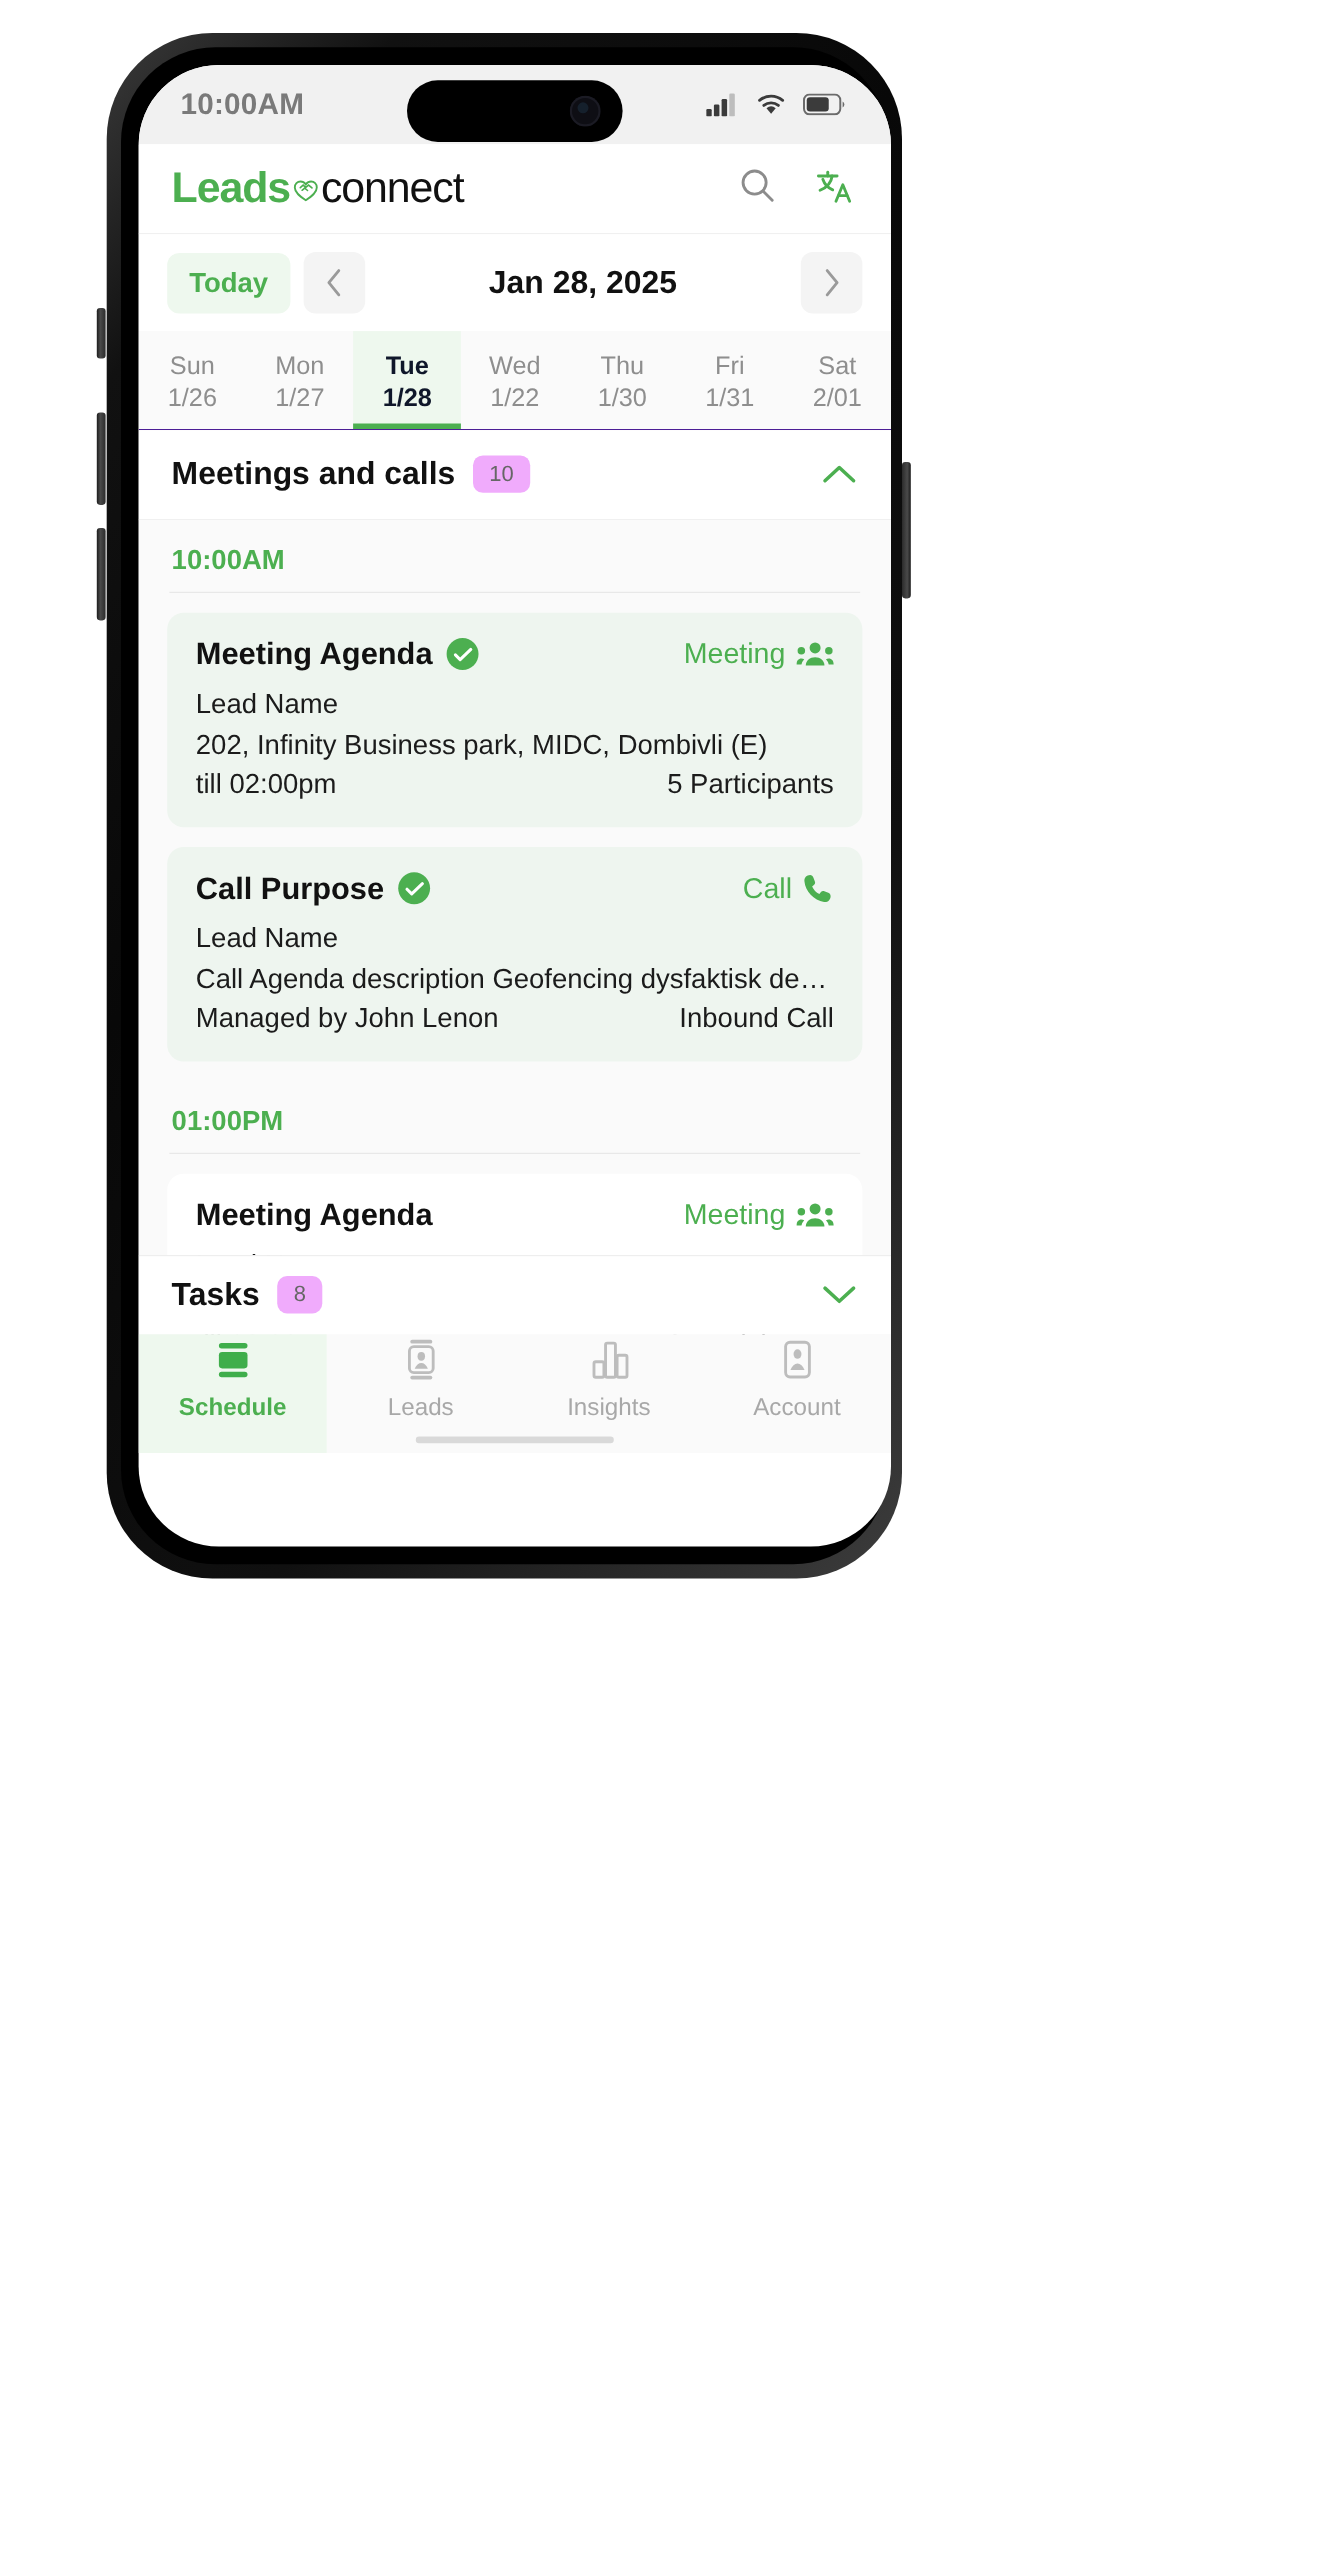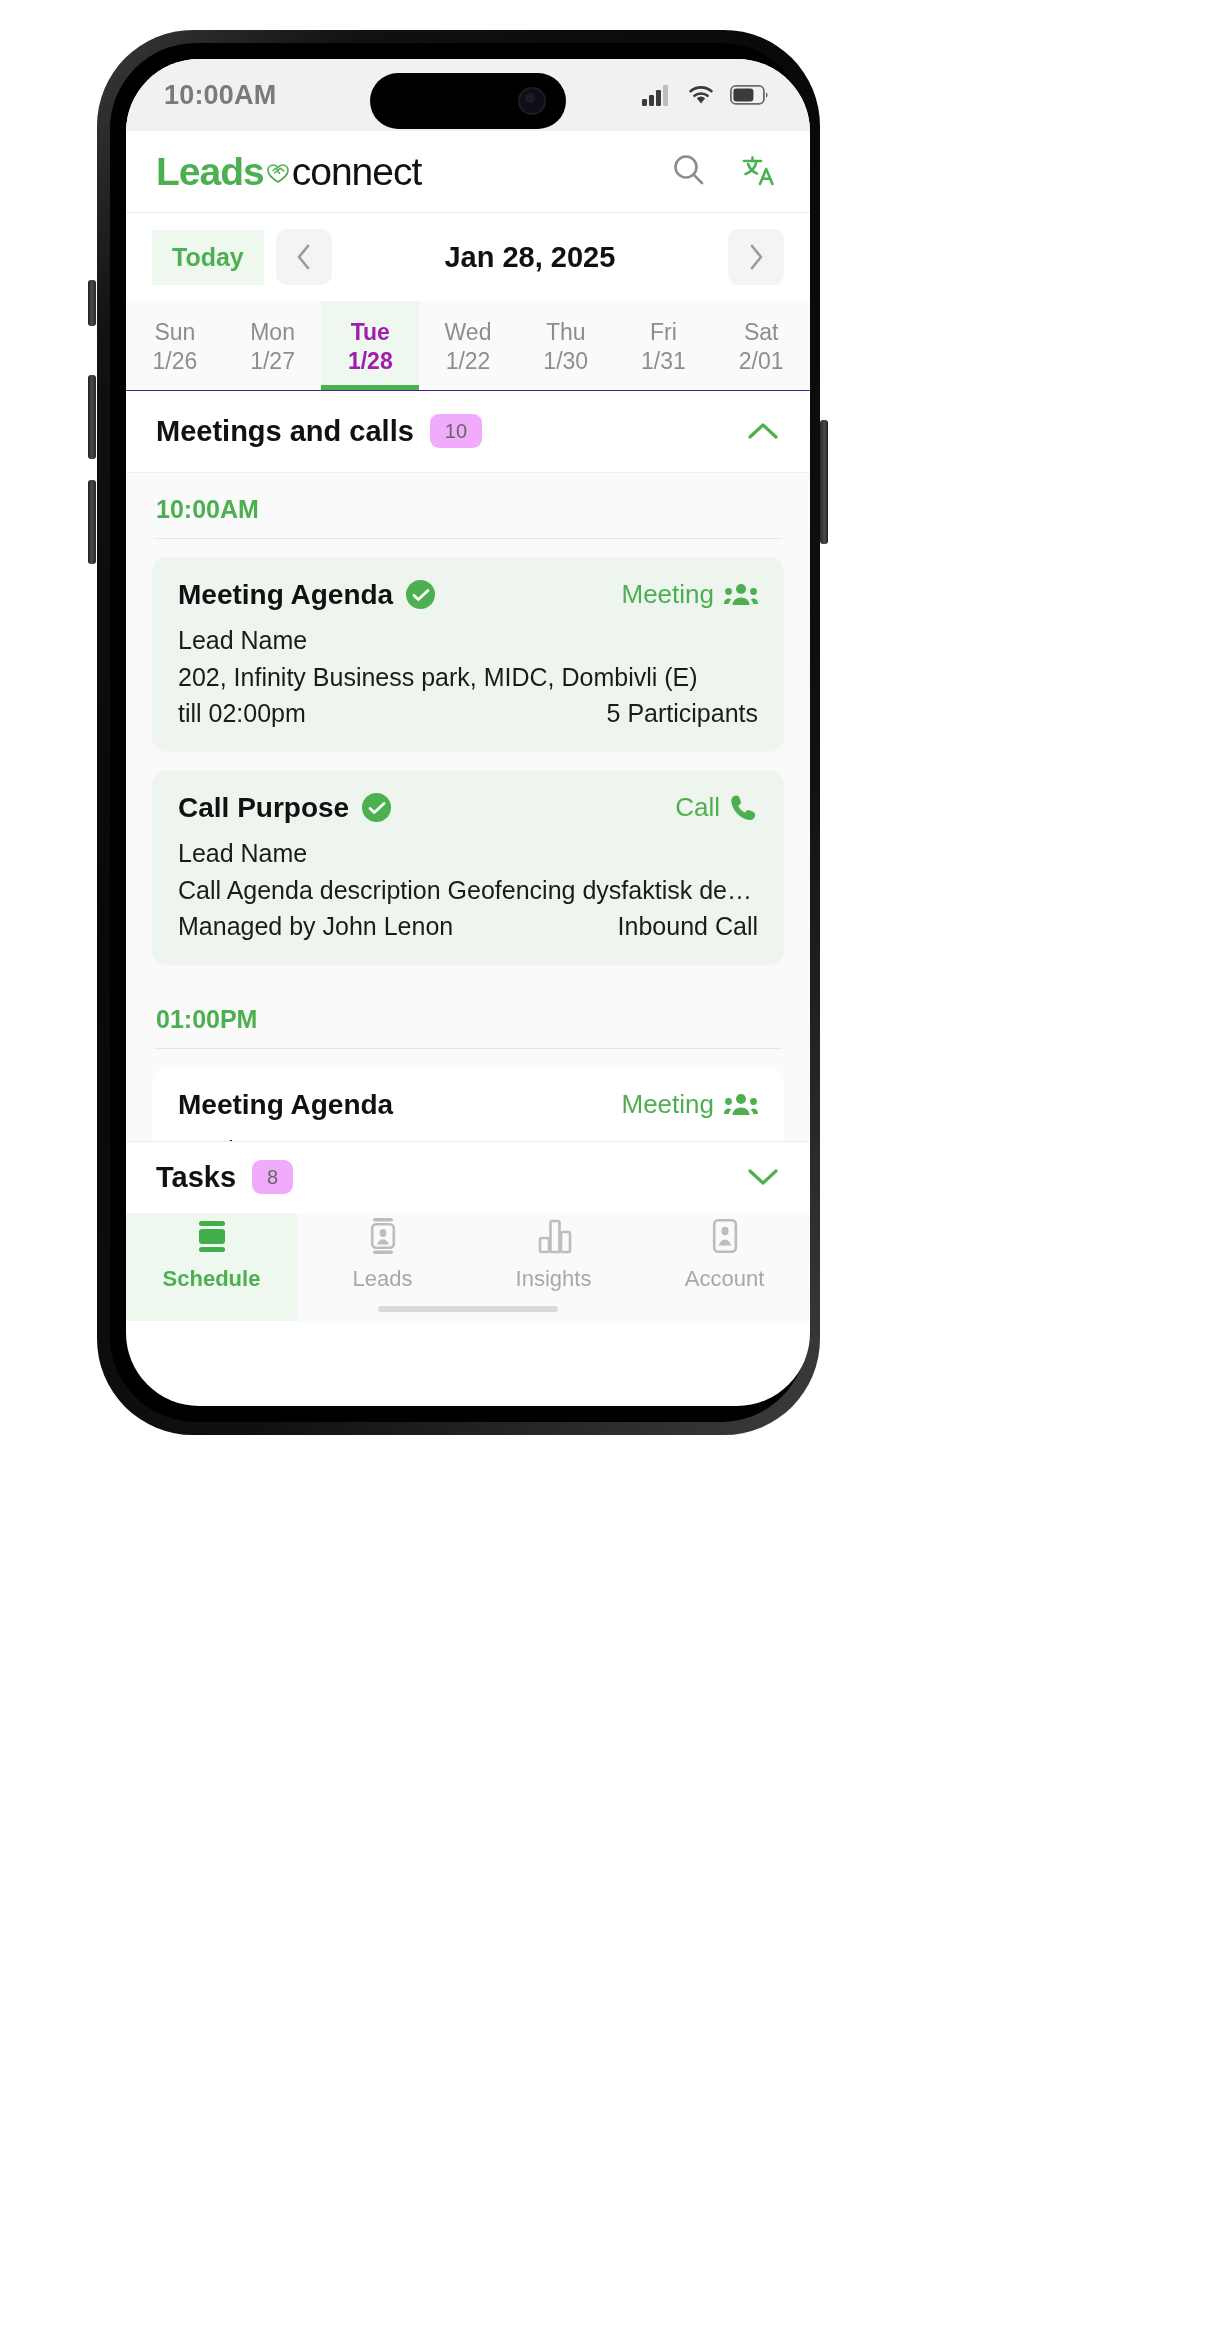--- a/index.html
+++ b/index.html
@@ -127,21 +127,21 @@
     align-items: center;
     padding: 0 26px;
     background: #fff;
     gap: 12px;
   }
   .today-btn {
     background: #eef8ee;
     color: #4caf50;
     font-size: 25px;
     font-weight: 700;
-    border-radius: 0;
+    border-radius: 11px;
     padding: 13px 20px;
     border: none;
     font-family: inherit;
     cursor: pointer;
   }
   .nav-arrow {
     width: 56px; height: 56px;
     background: #f4f4f4;
     border-radius: 11px;
     display: flex; align-items: center; justify-content: center;
@@ -176,21 +176,21 @@
     line-height: 1.25;
   }
   .day-cell .dom {
     font-size: 23px;
     color: #8e8e8e;
     display: block;
     line-height: 1.25;
   }
   .day-cell.active { background: #eef8ee; }
   .day-cell.active .dow,
-  .day-cell.active .dom { color: #a21caf; font-weight: 700; }
+  .day-cell.active .dom { color: #0f172a; font-weight: 700; }
   .day-cell.active::after {
     content: "";
     position: absolute;
     left: 0; right: 0; bottom: 0;
     height: 5px;
     background: #4caf50;
   }
 
   
   .section-head {

